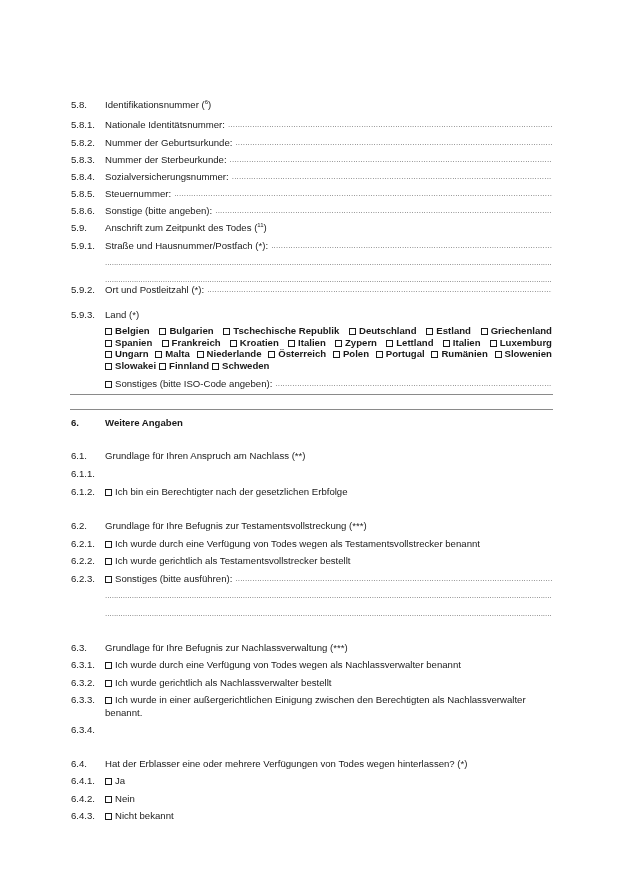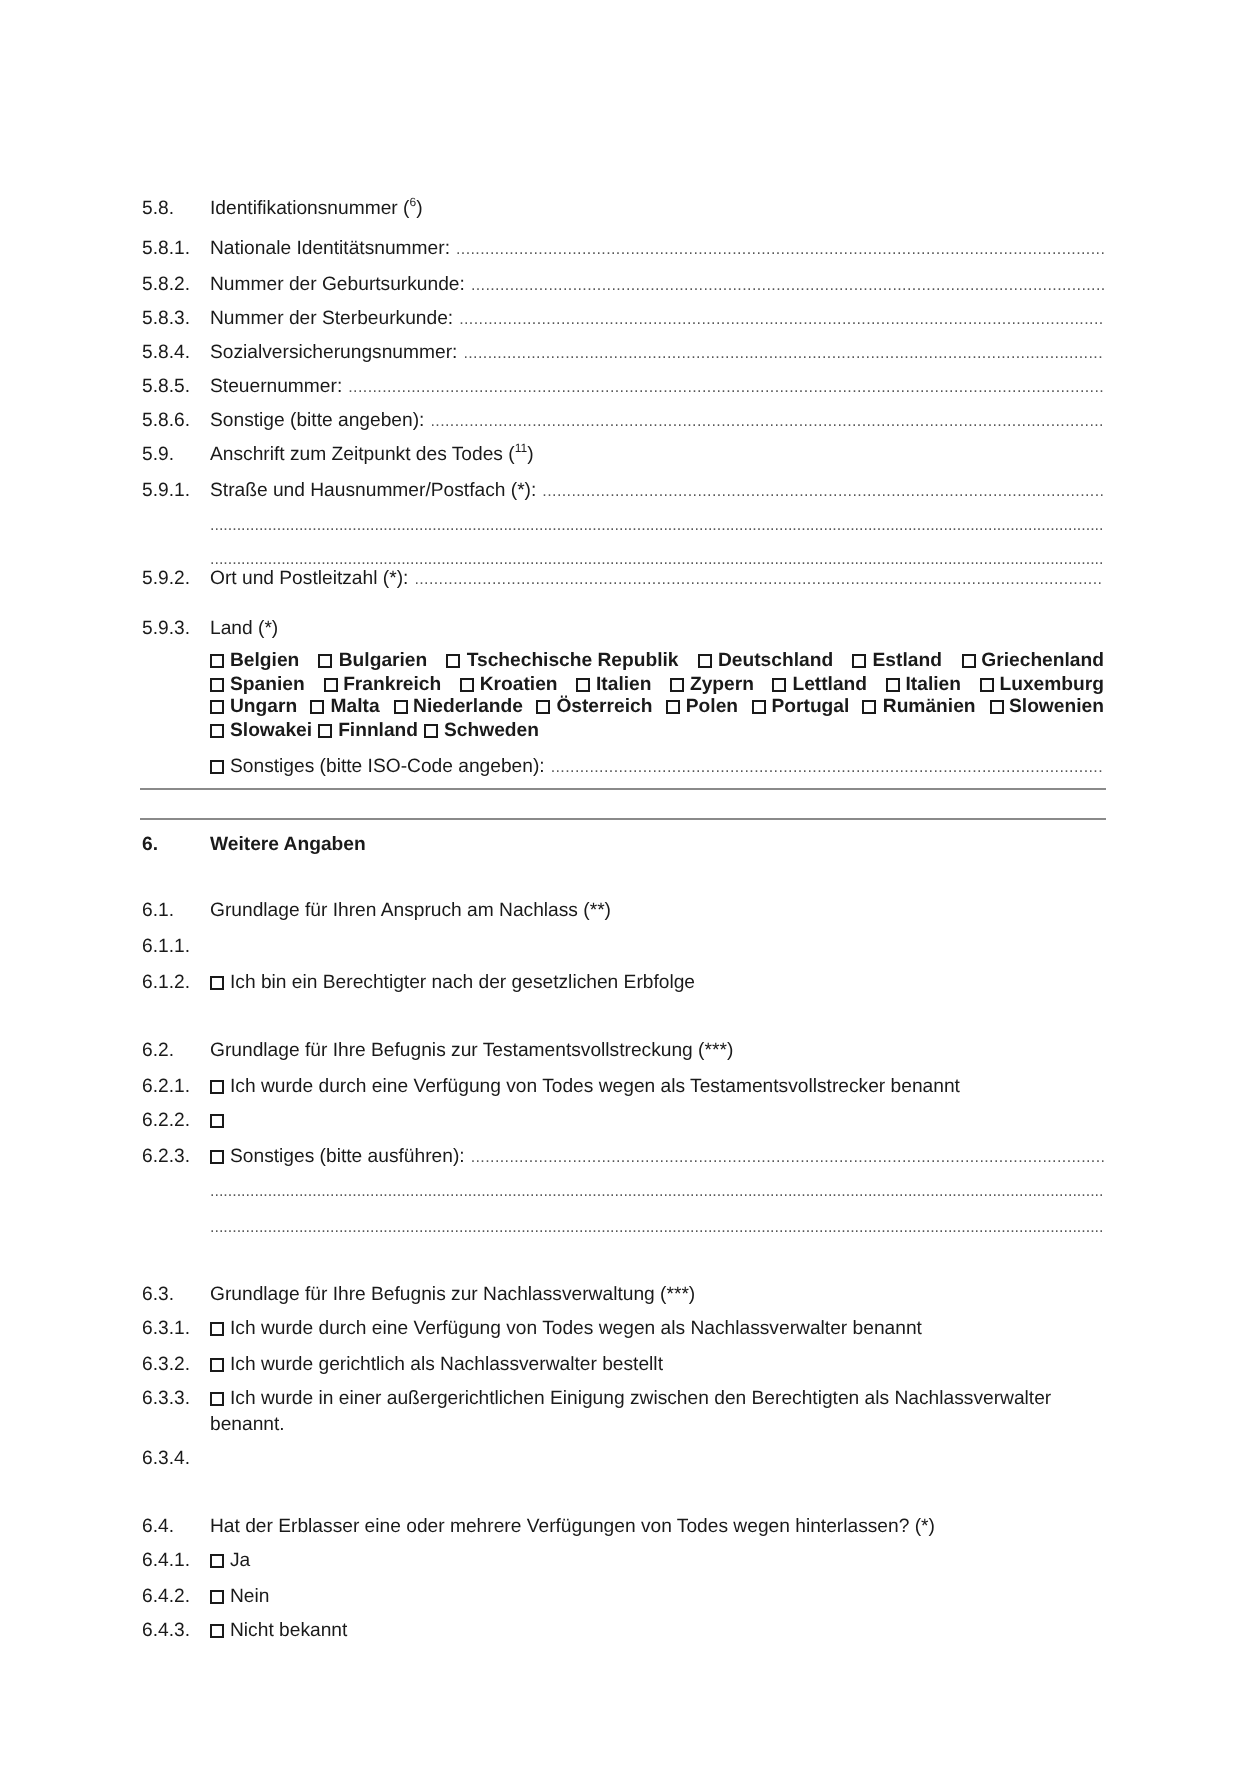--- a/index.html
+++ b/index.html
@@ -146,21 +146,21 @@
 <div class="row" style="top:519px">
   <span class="num">6.2.</span>
   <span class="lbl">Grundlage für Ihre Befugnis zur Testamentsvollstreckung (***)</span>
 </div>
 <div class="row" style="top:537px">
   <span class="num">6.2.1.</span>
   <span class="lbl"><span class="cb"></span><span>Ich wurde durch eine Verfügung von Todes wegen als Testamentsvollstrecker benannt</span></span>
 </div>
 <div class="row" style="top:554px">
   <span class="num">6.2.2.</span>
-  <span class="lbl"><span class="cb"></span></span>
+  <span class="lbl"><span class="cb"></span><span>Ich wurde gerichtlich als Testamentsvollstrecker bestellt</span></span>
 </div>
 <div class="row" style="top:572px">
   <span class="num">6.2.3.</span>
   <span class="lbl"><span class="cb"></span><span>Sonstiges (bitte ausführen):</span></span>
   <span class="dots"></span>
 </div>
 <div class="cont" style="top:590px"></div>
 <div class="cont" style="top:608px"></div>
 
 <div class="row" style="top:641px">

